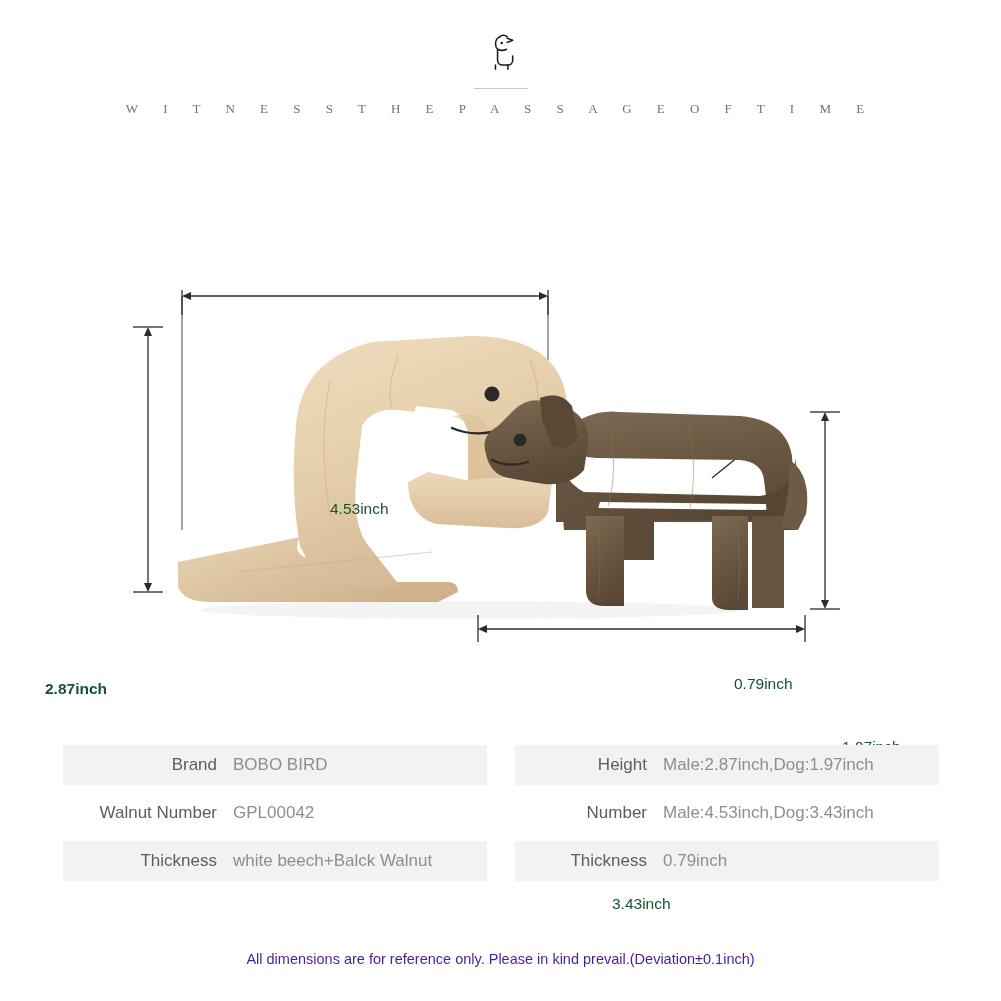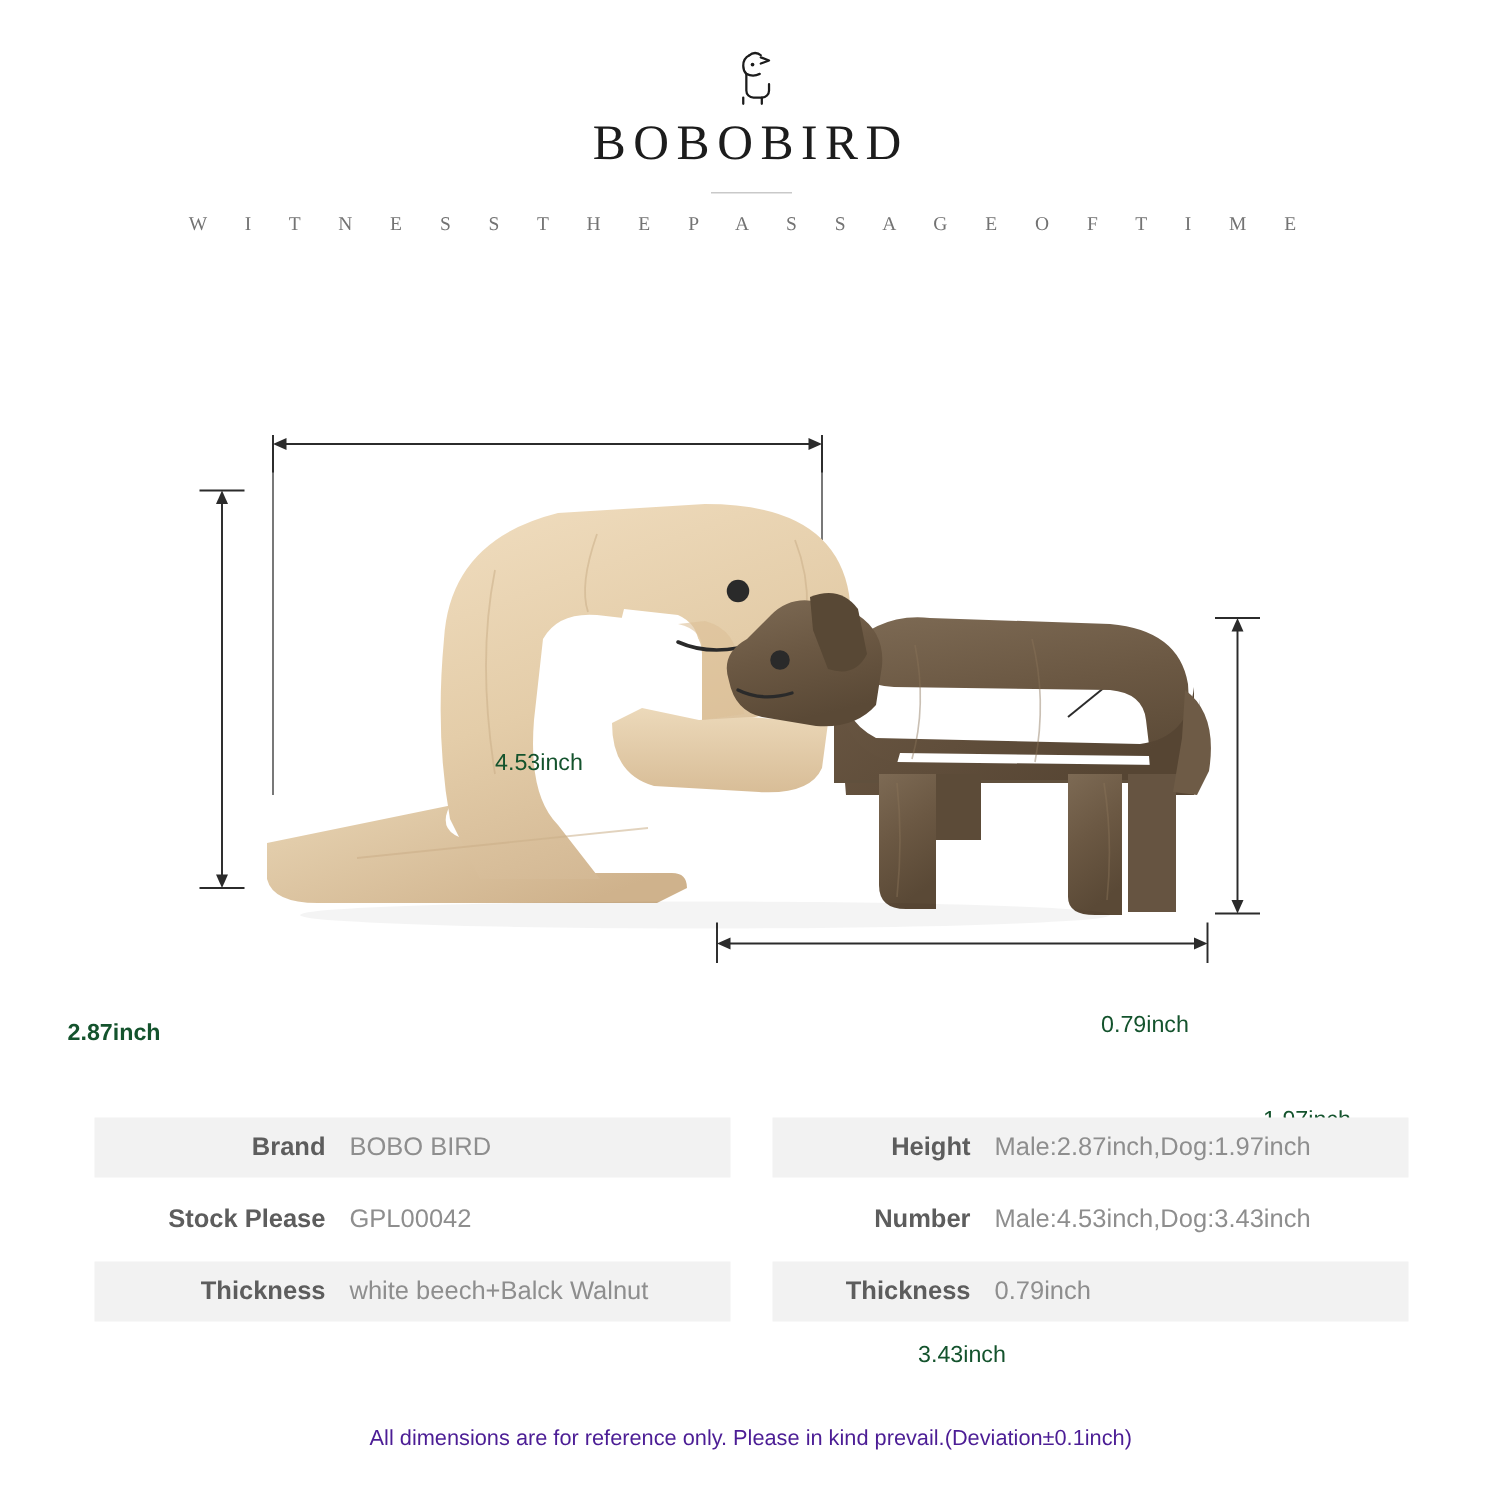--- a/index.html
+++ b/index.html
@@ -98,21 +98,20 @@
     margin-bottom: 8px;
     font-size: 17px;
   }
   .spec-row.shaded { background: #f2f2f2; }
   .spec-key {
     width: 170px;
     text-align: right;
     padding-right: 16px;
     color: #5d5d5d;
     box-sizing: border-box;
-    font-weight: bold;
   }
   .spec-val {
     flex: 1;
     color: #8e8e8e;
     text-align: left;
   }
   .spec-col.right .spec-key { width: 148px; }
 
   
   .footer-note {
@@ -134,21 +133,20 @@
     <svg class="bird-icon" viewBox="0 0 64 64" aria-hidden="true">
       <g fill="none" stroke="#1c1c1c" stroke-width="2.2" stroke-linejoin="round" stroke-linecap="round">
         <path d="M30 10 c-4 2 -6 6 -6 10 c0 3 1 6 3 8 l0 16 c0 4 3 7 7 7 l8 0 c4 0 7 -3 7 -7 l0 -6"></path>
         <path d="M27 28 c4 2 9 2 13 0"></path>
         <path d="M30 10 c3 -3 8 -3 11 0"></path>
         <path d="M41 18 l8 -3 l-8 -3"></path>
         <path d="M24 51 l0 6 M42 51 l0 6"></path>
       </g>
       <circle cx="33" cy="19" r="1.8" fill="#1c1c1c"></circle>
     </svg>
-    <div class="brand-name">BOBOBIRD</div>
     <div class="brand-rule"></div>
     <div class="brand-tagline">W I T N E S S   T H E   P A S S A G E   O F   T I M E</div>
   </div>
 
   <div class="product-area">
 
     <svg class="product-svg" width="1001" height="470" viewBox="0 0 1001 470">
       <defs>
         <linearGradient id="beechA" x1="0" y1="0" x2="0.4" y2="1">
           <stop offset="0%" stop-color="#f0ddbf"></stop>
@@ -286,21 +284,21 @@
   </div>
 
   <div class="specs">
 
     <div class="spec-col left">
       <div class="spec-row shaded">
         <div class="spec-key">Brand</div>
         <div class="spec-val">BOBO BIRD</div>
       </div>
       <div class="spec-row">
-        <div class="spec-key">Stock Please</div>
+        <div class="spec-key">Walnut Number</div>
         <div class="spec-val">GPL00042</div>
       </div>
       <div class="spec-row shaded">
         <div class="spec-key">Thickness</div>
         <div class="spec-val">white beech+Balck Walnut</div>
       </div>
     </div>
 
     <div class="spec-col right">
       <div class="spec-row shaded">

